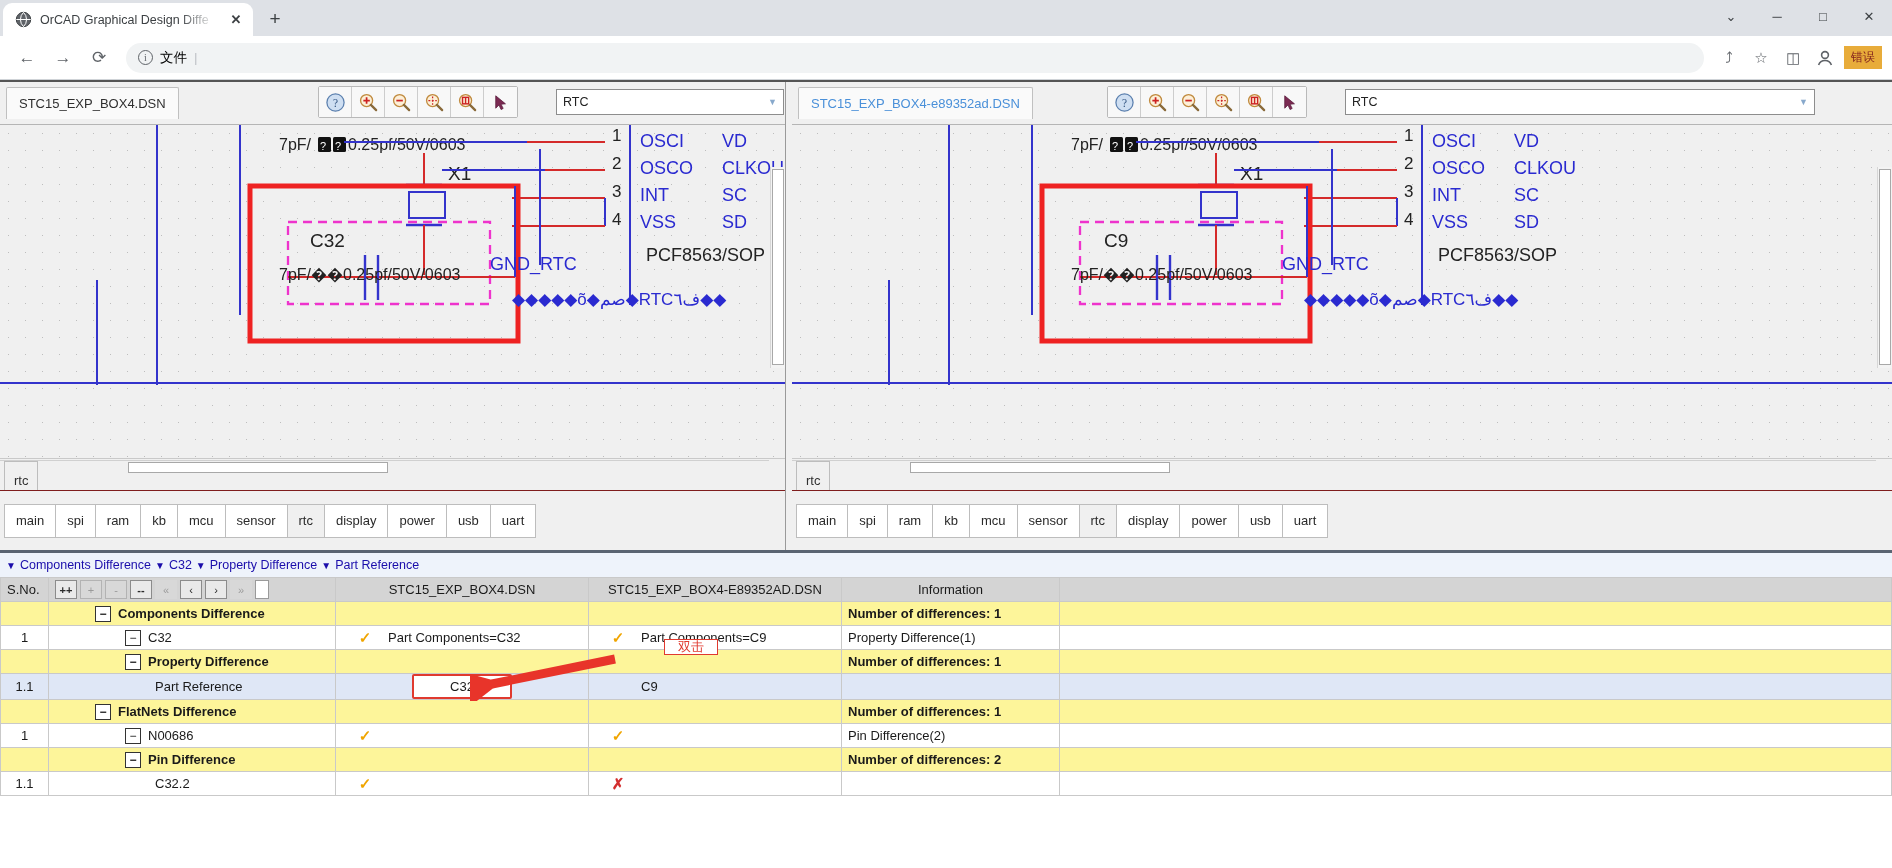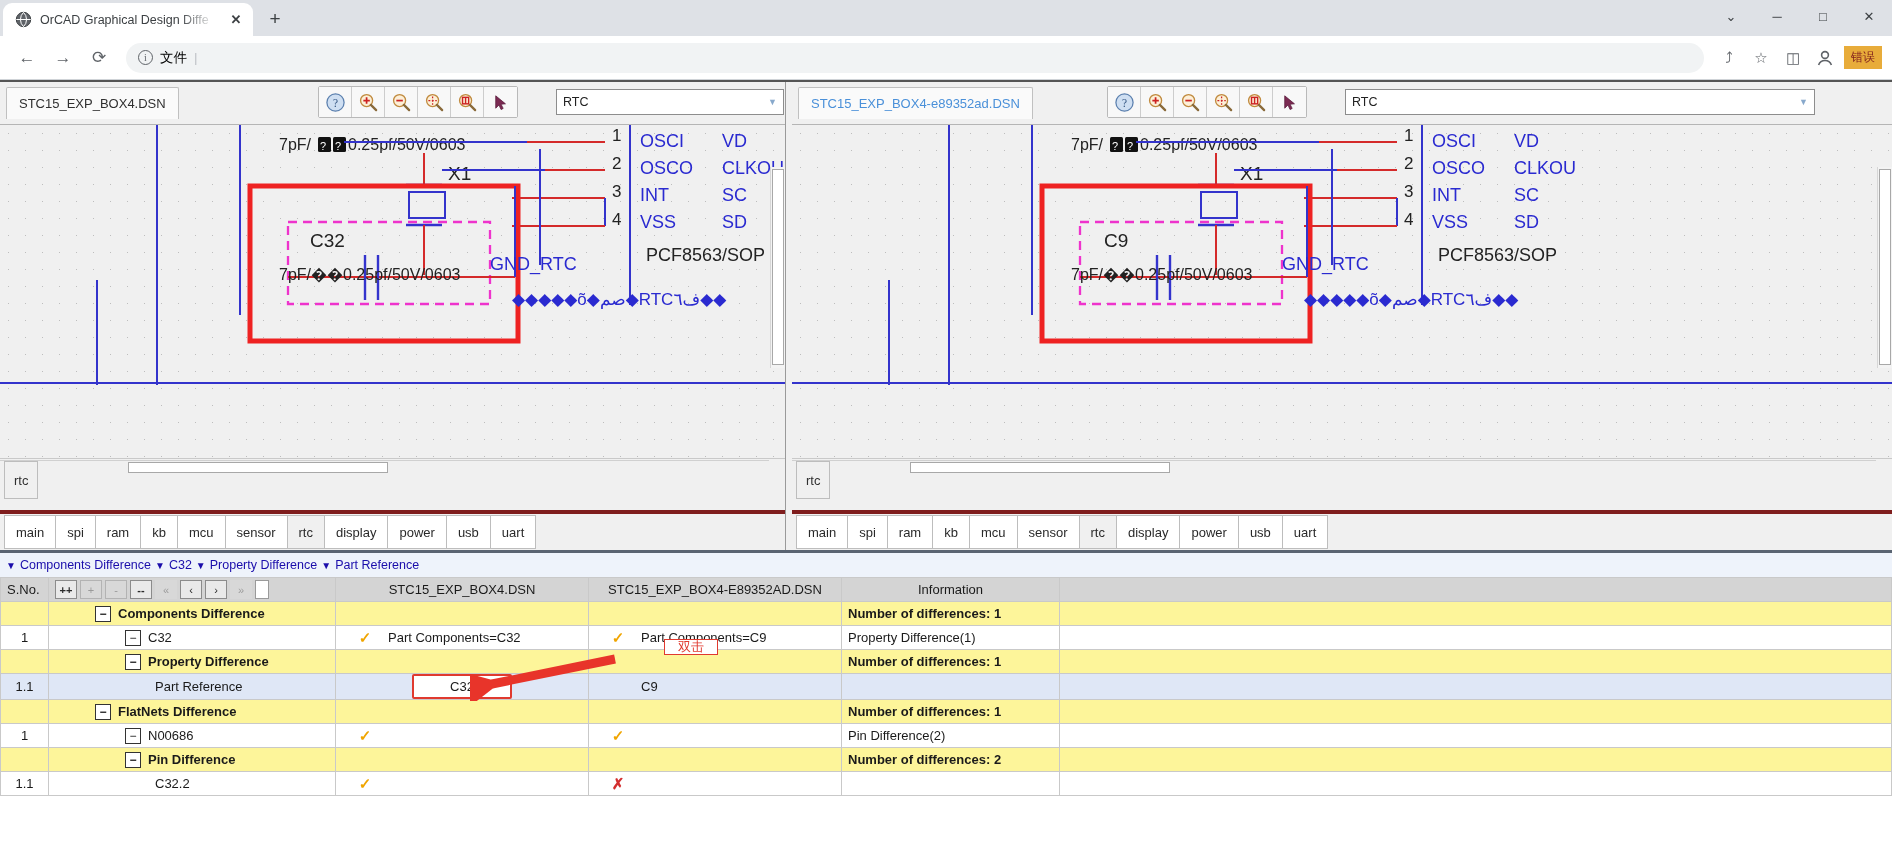--- a/index.html
+++ b/index.html
@@ -147,22 +147,22 @@
     position:absolute; left:0; right:0; bottom:48px; height:44px;
     border-top:1px solid #c9c9c9; display:flex; align-items:flex-start;
   }
   .sheet-title {
     margin-left:4px; margin-top:2px; height:38px;
     background:#f0f0f0; border:1px solid #bdbdbd;
     display:flex; align-items:center; padding:0 9px;
     font-size:13px; color:#303030;
   }
   .sheet-tabs {
-    position:absolute; left:0; right:0; bottom:0; height:40px;
-    border-top:4px solid #7f1d1d; display:flex; align-items:center;
+    position:absolute; left:0; right:0; bottom:0; height:60px;
+    border-top:1px solid #7f1d1d; display:flex; align-items:center;
     padding-left:4px; background:#f0f0f0;
   }
   .sheet-tab {
     height:34px; background:#ffffff; border:1px solid #bdbdbd;
     display:flex; align-items:center; padding:0 11px;
     font-size:13px; color:#2a2a2a; cursor:pointer; margin-right:-1px;
   }
   .sheet-tab.active { background:#f0f0f0; border-color:#bdbdbd; }
 
   

